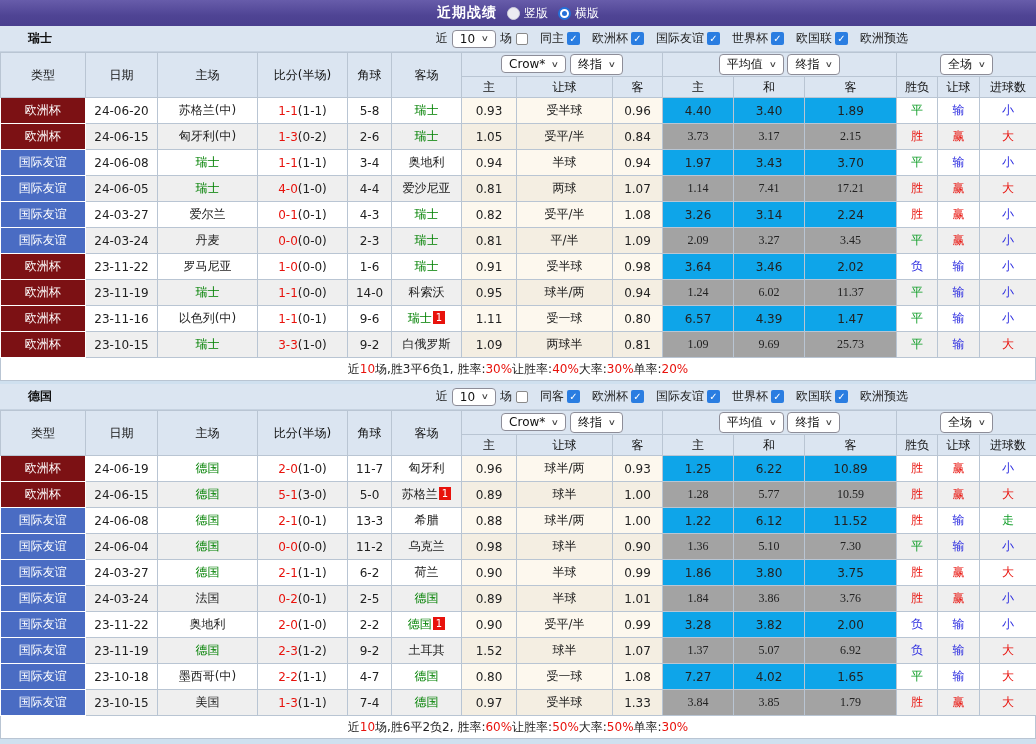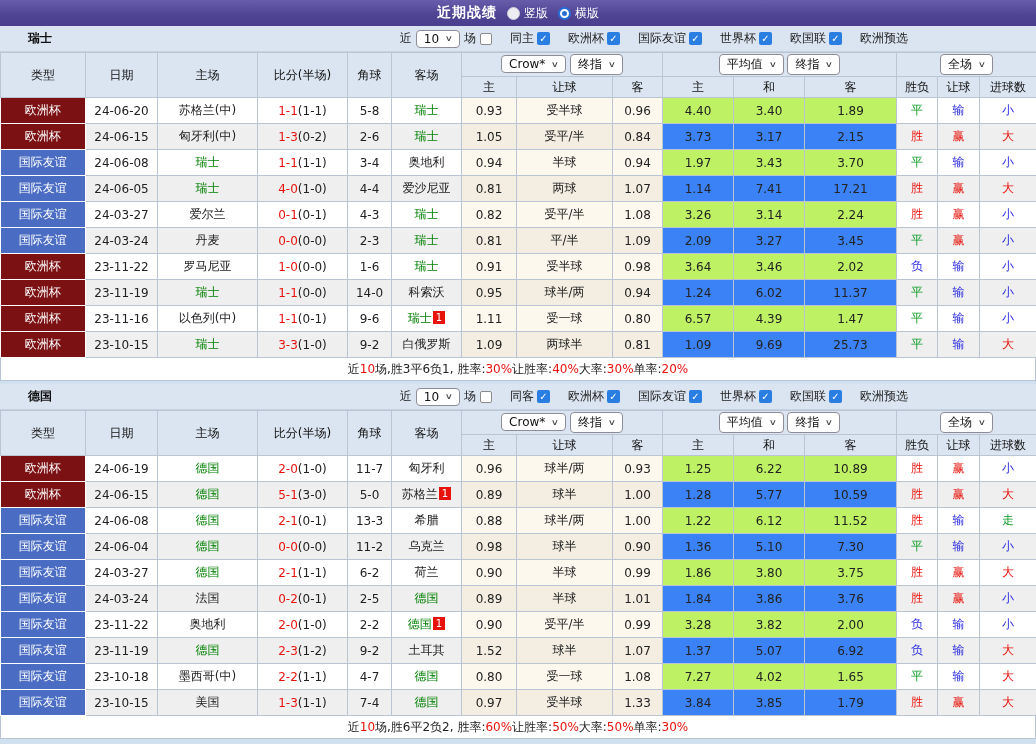--- a/index.html
+++ b/index.html
@@ -27,21 +27,21 @@
   .sec-head {
     height:26px; background:#dbe5f1; display:flex; align-items:center;
     border-bottom:1px solid #c6d2e0;
   }
   .sec-head .team { font-weight:bold; margin-left:28px; color:#111; }
   .filters { margin-left:auto; margin-right:128px; display:flex; align-items:center; gap:3px; }
   .filters .txt { margin:0 1px; }
   .cb { display:inline-flex; align-items:center; justify-content:center; }
   .cb.on  { width:13px; height:13px; border-radius:2px; background:#2a7de1; color:#fff; font-size:10px; line-height:1; }
   .cb.off { width:12px; height:12px; border-radius:2px; background:#fff; border:1px solid #8a8a8a; }
-  .cb-label { display:inline-flex; align-items:center; gap:18px; cursor:pointer; }
+  .cb-label { display:inline-flex; align-items:center; gap:12px; cursor:pointer; }
 
   .sel {
     display:inline-flex; align-items:center; gap:7px; background:#fff;
     border:1px solid #8d8d98; border-radius:4px; padding:1px 7px;
     font-size:12px; color:#111; cursor:pointer; white-space:nowrap;
   }
   .sel .chev { font-size:8px; color:#444; transform:scaleX(1.4); }
 
   
   table { border-collapse:collapse; table-layout:fixed; width:1036px; }
@@ -52,22 +52,22 @@
   thead th { background:#dbe5f1; color:#111; }
   thead tr.h1 th { height:24px; }
   thead tr.h2 th { height:21px; }
   tbody tr { height:26px; background:#fff; }
   tbody tr.even { background:#efefef; }
   td.type { color:#fff; border-color:#fff; border-left:none; }
   td.t-cup { background:#7c1114; }
   td.t-fr  { background:#4a6cc3; }
   tr.odd  td.crow { background:#fdf8ee; }
   tr.even td.crow { background:#f4eee2; }
-  tr.odd  td.avg  { background:#bef264; }
-  tr.even td.avg  { background:#3b82f6; }
+  tr.odd  td.avg  { background:#0ea5e9; }
+  tr.even td.avg  { background:#a3a3a3;font-family:Liberation Serif, serif; }
   .summary {
     height:23px; background:#fff; display:flex; align-items:center; justify-content:center;
     border:1px solid #b9c5d3; border-top:none; font-size:12px;
   }
   
   .c-r { color:#e8120c; }
   .c-g { color:#0f9d27; }
   .c-b { color:#2b2be0; }
   .green { color:#008000; }
   .score { color:#e8120c;margin-top:48px; }

